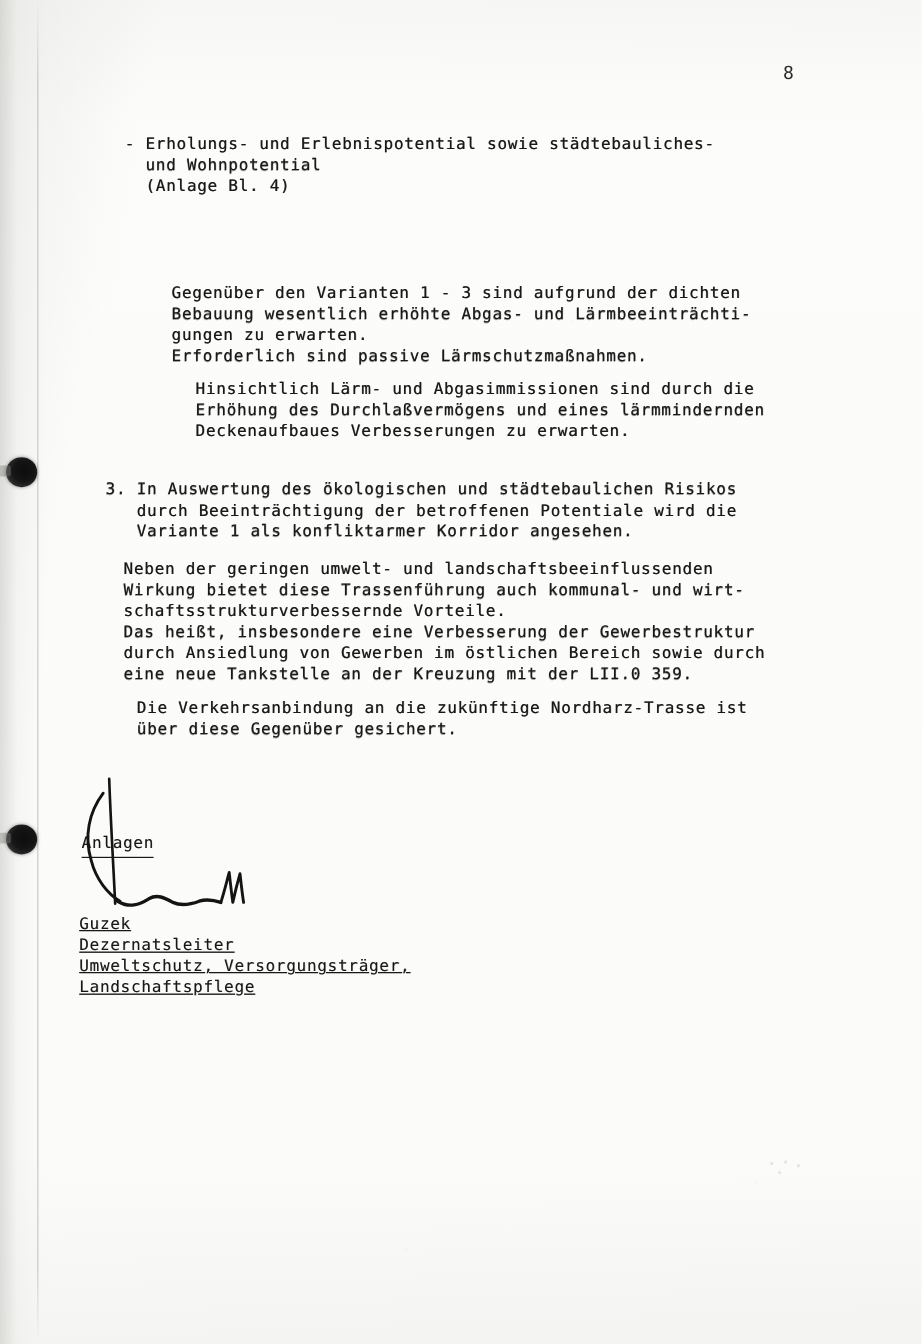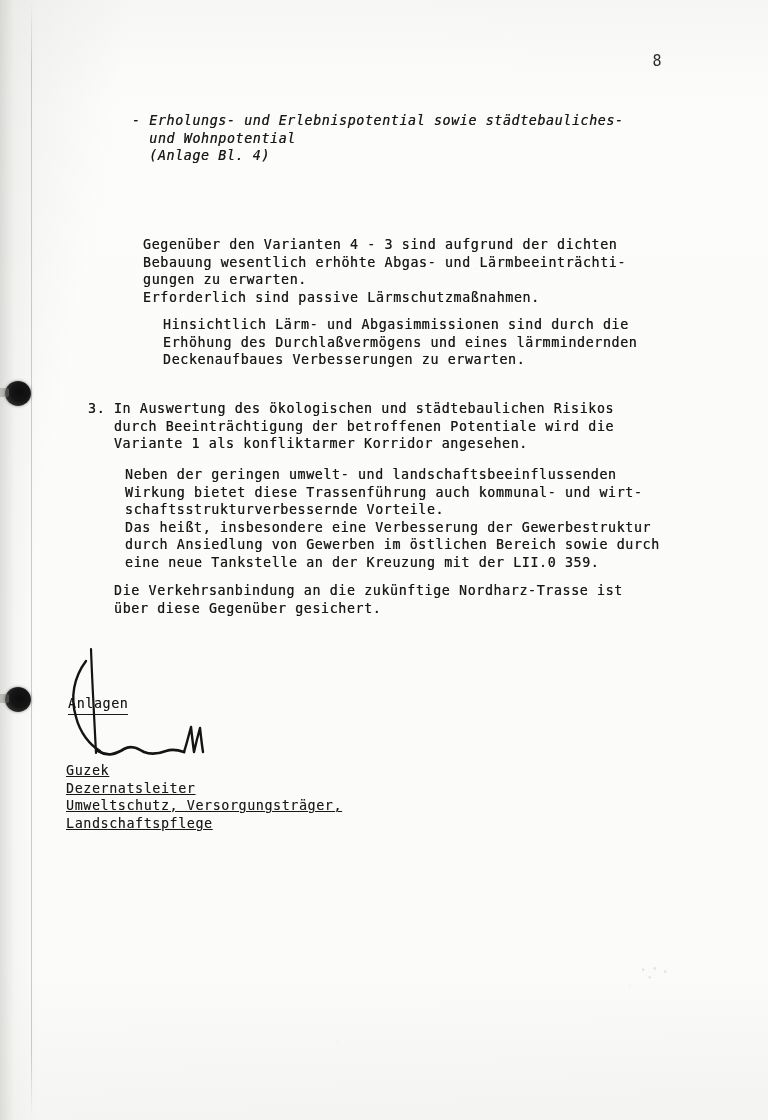--- a/index.html
+++ b/index.html
@@ -105,27 +105,27 @@
     font-size: 13.3px;
     line-height: 17.6px;
     letter-spacing: 0.62px;
     color: #181818;
     text-shadow:
       0.35px 0 0 rgba(24,24,24,0.42),
       -0.3px 0.25px 0 rgba(24,24,24,0.22),
       0 0.4px 0.4px rgba(60,60,60,0.28);
   }
 
-  .blk-bullet      { left: 132px; top: 112px; font-style: italic; }
+  .blk-bullet      { left: 104px; top: 112px; }
   .blk-p1          { left: 143px; top: 172px; }
   .blk-p2          { left: 143px; top: 236px; }
   .blk-p3          { left: 143px; top: 316px; margin-left: 20px; }
 
   .sec6            { left: 88px;  top: 400px; text-indent: 0; }
-  .blk-p4          { left: 125px; top: 466px; }
+  .blk-p4          { left: 103px; top: 466px; }
   .blk-p5          { left: 114px; top: 582px; }
 
   
   .anlagen {
     position: absolute;
     left: 68px;
     top: 695px;
     font-size: 13.3px;
     line-height: 17.6px;
     letter-spacing: 0.62px;
@@ -188,21 +188,21 @@
   <div class="punch punch-top"></div>
   <div class="punch punch-bottom"></div>
 
   <div class="page-number">8</div>
 
   <div class="typed blk-bullet">- Erholungs- und Erlebnispotential sowie städtebauliches-
   und Wohnpotential
   (Anlage Bl. 4)</div>
 
 
-  <div class="typed blk-p2">Gegenüber den Varianten 4 - 3 sind aufgrund der dichten
+  <div class="typed blk-p2">Gegenüber den Varianten 1 - 3 sind aufgrund der dichten
 Bebauung wesentlich erhöhte Abgas- und Lärmbeeinträchti-
 gungen zu erwarten.
 Erforderlich sind passive Lärmschutzmaßnahmen.</div>
 
   <div class="typed blk-p3">Hinsichtlich Lärm- und Abgasimmissionen sind durch die
 Erhöhung des Durchlaßvermögens und eines lärmmindernden
 Deckenaufbaues Verbesserungen zu erwarten.</div>
 
   <div class="typed sec6">3. In Auswertung des ökologischen und städtebaulichen Risikos
    durch Beeinträchtigung der betroffenen Potentiale wird die

